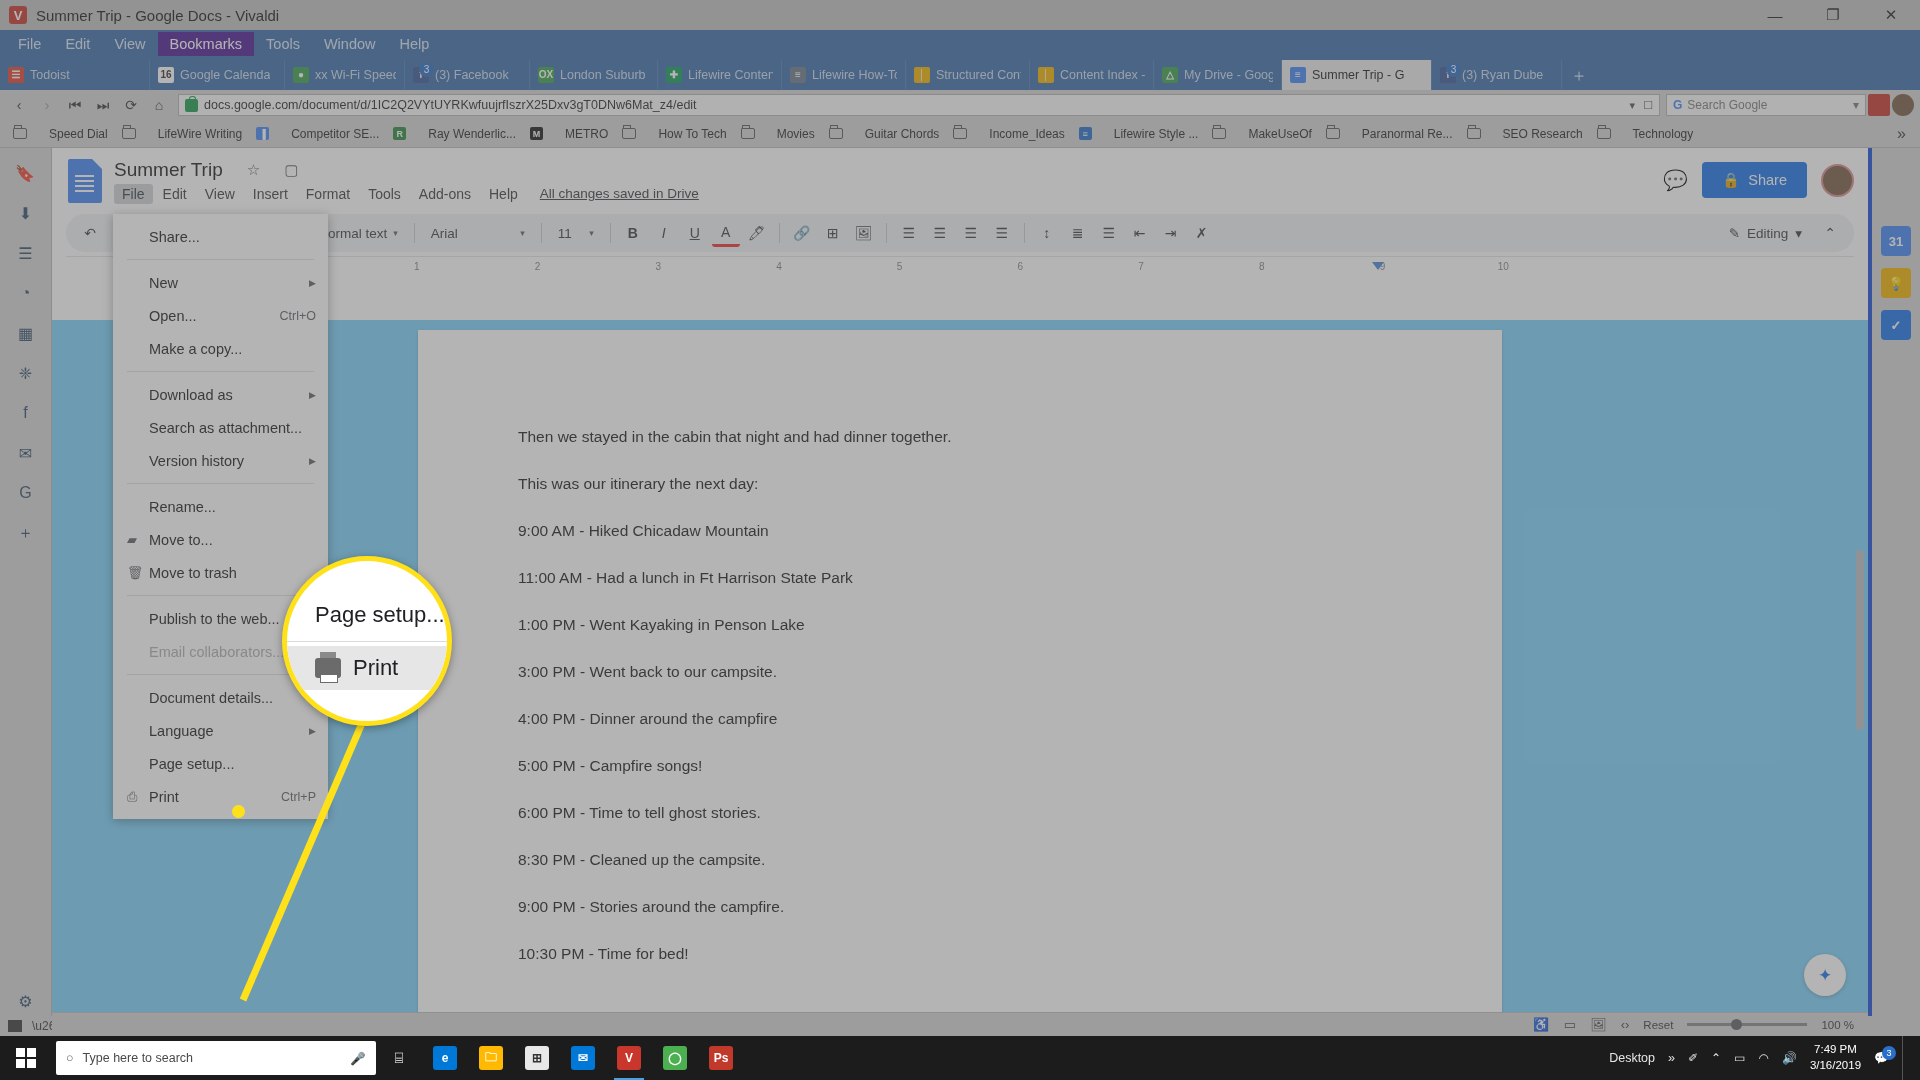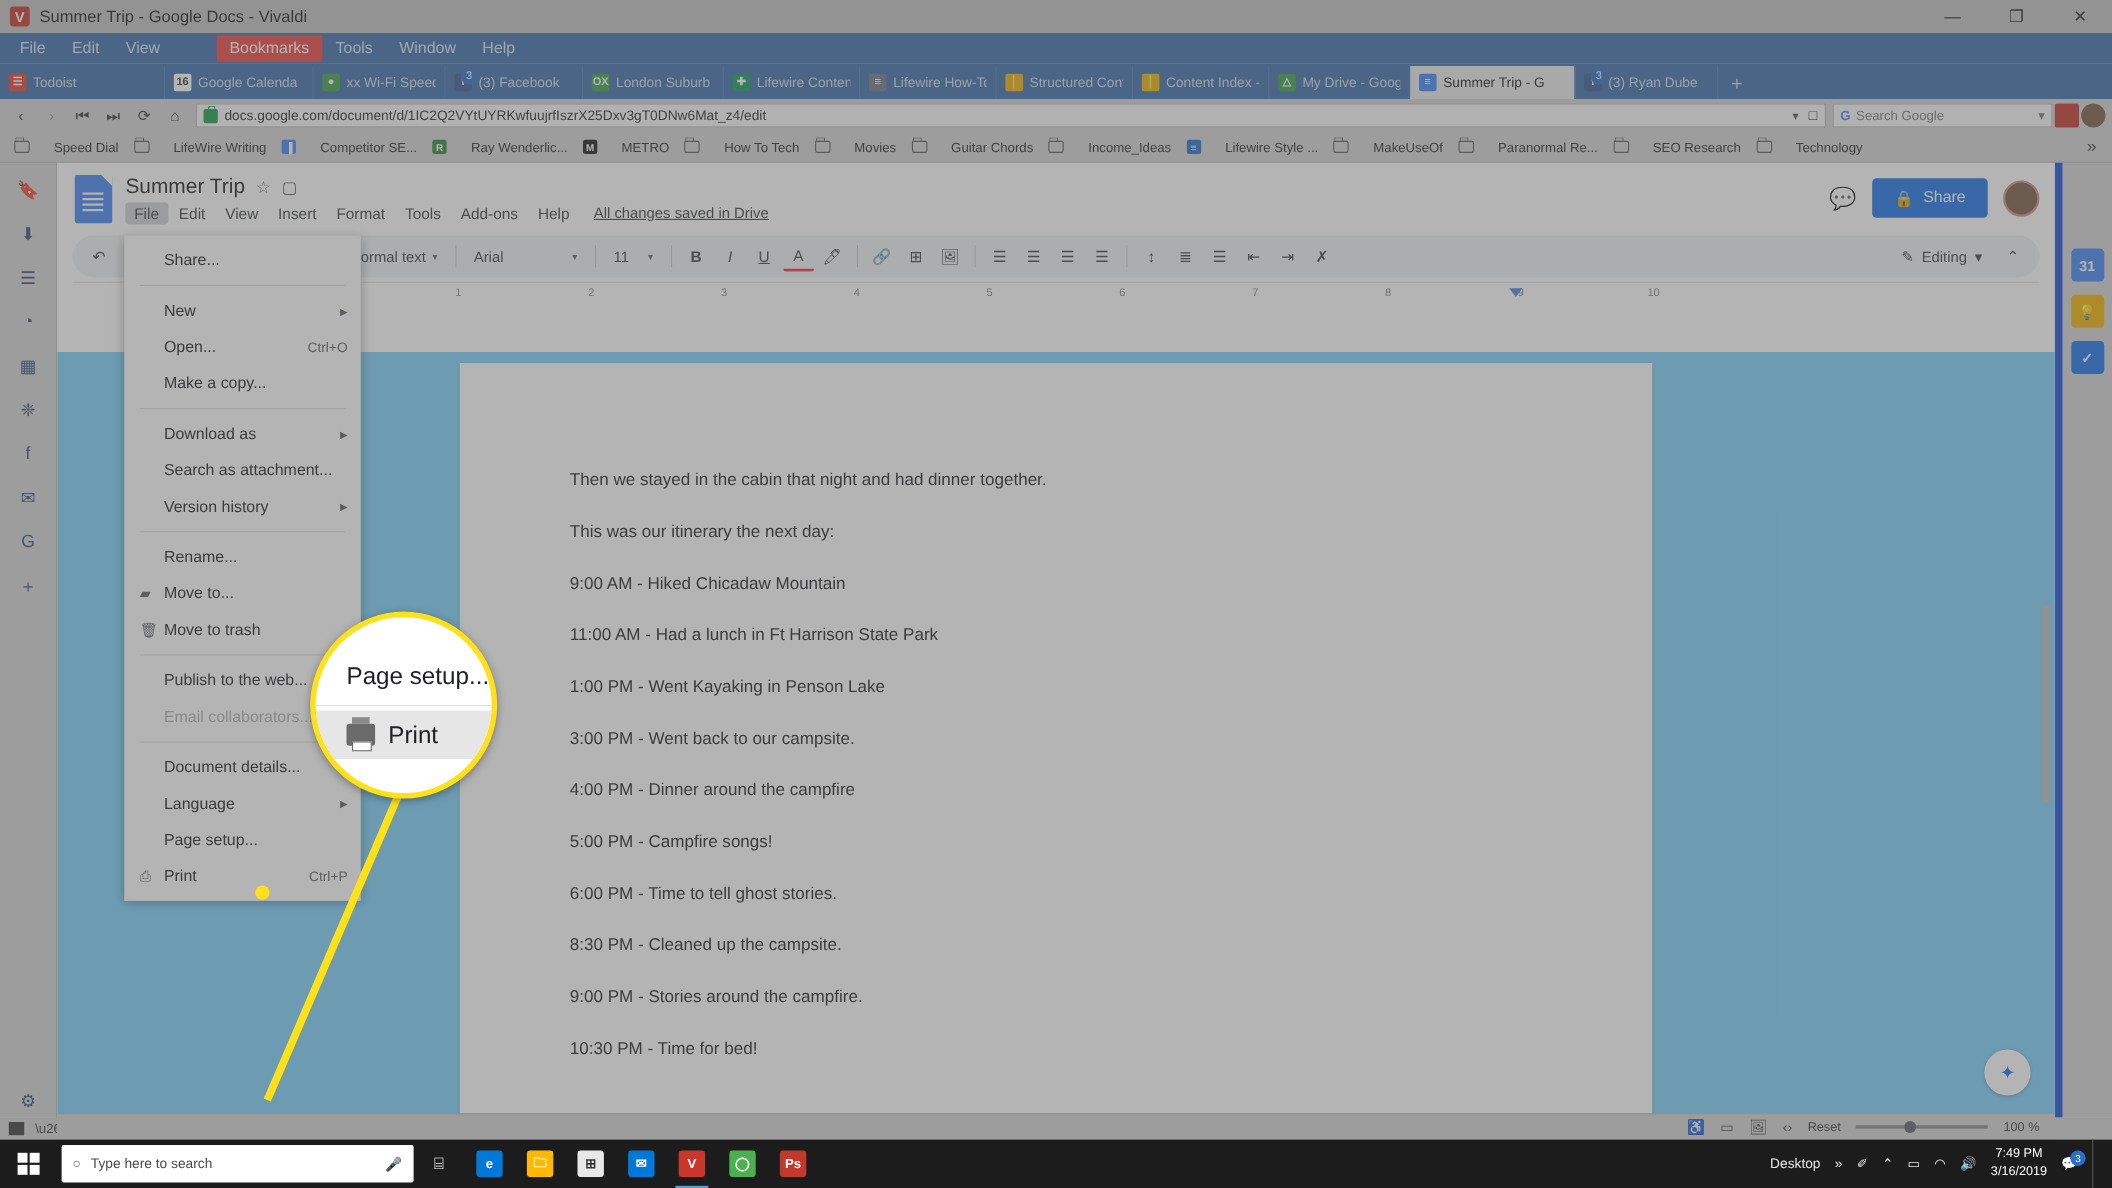--- a/index.html
+++ b/index.html
@@ -35,21 +35,21 @@
   
   .menubar {
     position: absolute; top: 30px; left: 0; width: 1920px; height: 28px;
     background: #3b6ea8; display: flex; align-items: center;
     padding-left: 6px;
   }
   .menubar-item {
     padding: 5px 12px; font-size: 14.5px; color: #dbe6f3;
     line-height: 1;
   }
-  .menubar-item.active { background: #ef4444; color: #ffffff; margin-left: 39px; }
+  .menubar-item.active { background: #4c1d95; color: #ffffff; }
 
   
   .tabstrip {
     position: absolute; top: 58px; left: 0; width: 1920px; height: 32px;
     background: #3b6ea8; display: flex; align-items: flex-end;
   }
   .tab {
     height: 30px; display: flex; align-items: center;
     padding: 0 8px; font-size: 12.5px; color: #cfdcec;
     border-right: 1px solid #4f7eb5; position: relative;
@@ -150,21 +150,21 @@
     align-items: center; justify-content: center; font-size: 16px;
     color: #35506e; border-radius: 3px;
   }
   .panel-spacer { flex: 1; }
 
   
   .rightpanel {
     position: absolute; top: 148px; right: 0; width: 52px; bottom: 64px;
     background: #d4d4d4; display: flex; flex-direction: column;
     align-items: center; padding-top: 78px; gap: 12px;
-    border-left: 7px solid #1d4ed8;
+    border-left: 4px solid #1d4ed8;
   }
   .rp-ico {
     width: 30px; height: 30px; border-radius: 4px;
     display: flex; align-items: center; justify-content: center;
     color: #fff; font-size: 13px; font-weight: bold;
   }
 
   
   .docs {
     position: absolute; top: 148px; left: 52px; right: 52px; bottom: 64px;
@@ -182,21 +182,21 @@
     content: ""; position: absolute; right: 0; top: 0;
     border-width: 0 10px 10px 0; border-style: solid;
     border-color: transparent #ffffff transparent transparent;
   }
   .docs-logo::after {
     content: ""; position: absolute; left: 7px; top: 16px;
     width: 19px; height: 2px; background: #fff;
     box-shadow: 0 5px 0 #fff, 0 10px 0 #fff, 0 15px 0 #fff;
   }
   .doc-title-block { display: flex; flex-direction: column; justify-content: center; }
-  .doc-title-row { display: flex; align-items: center; gap: 10px; }
+  .doc-title-row { display: flex; align-items: center; gap: 24px; }
   .doc-title { font-size: 19px; color: #212121; }
   .star-icon, .folder-icon { color: #5f6368; font-size: 15px; }
   .docs-menu {
     display: flex; align-items: center; gap: 2px;
     margin-top: 3px;
   }
   .docs-menu-item {
     font-size: 14px; color: #3c4043; padding: 2px 8px; border-radius: 3px;
   }
   .docs-menu-item.open { background: #cfd3d6; }

